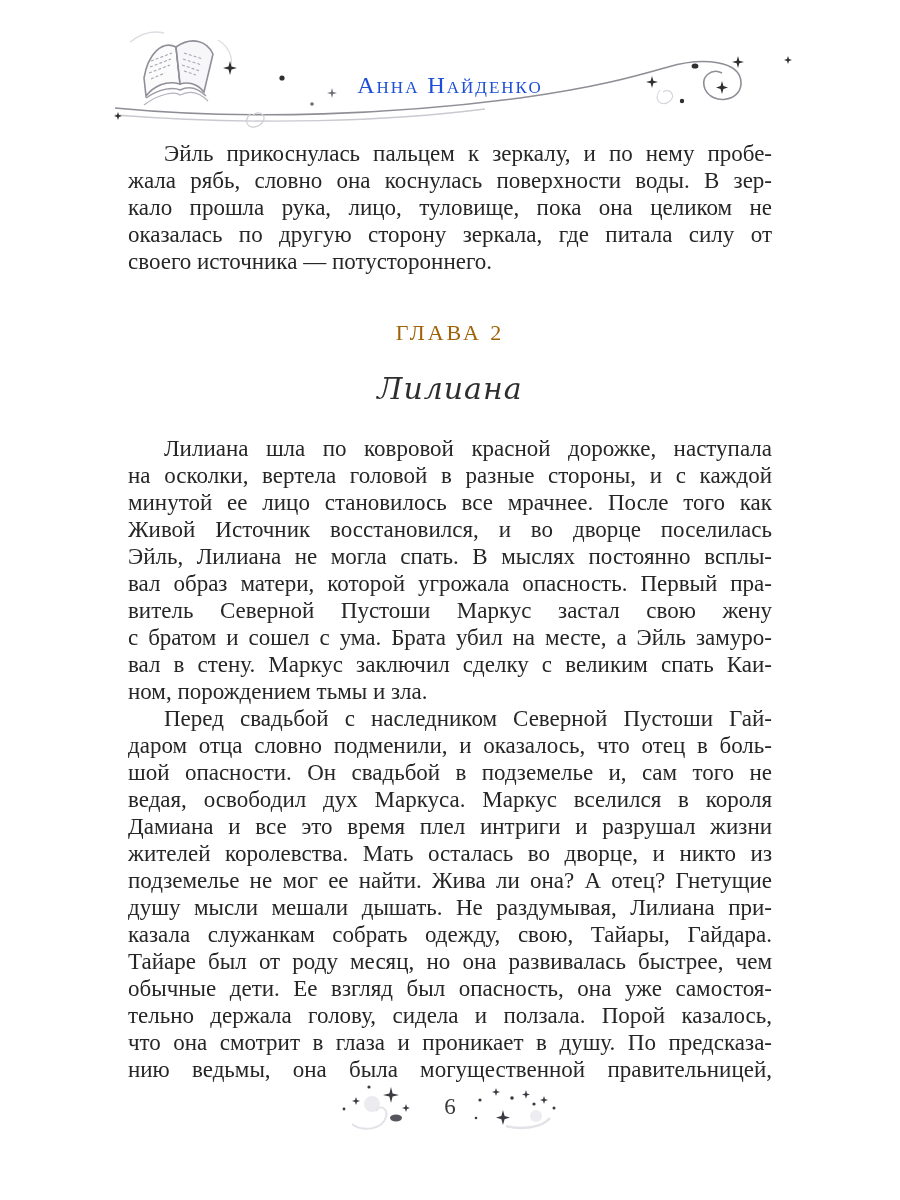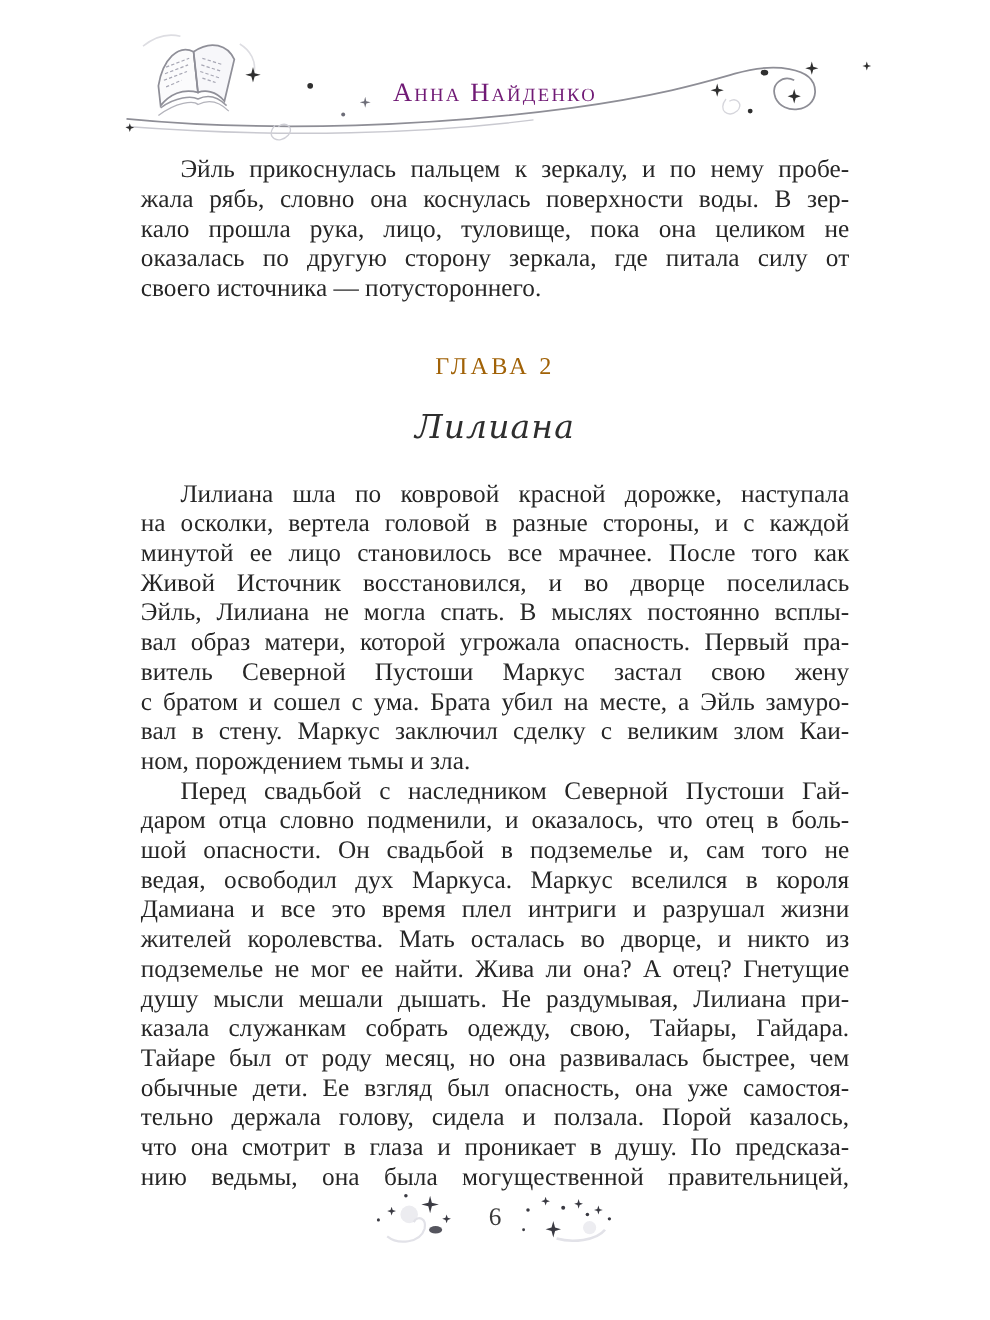--- a/index.html
+++ b/index.html
@@ -6,21 +6,21 @@
   body{
     width:900px;height:1200px;position:relative;background:#ffffff;
     font-family:"Liberation Serif", serif;color:#2a2a2a;overflow:hidden;
   }
   .page{position:absolute;inset:0;background:#fff;}
 
   
   #header-ornament{position:absolute;left:100px;top:28px;width:700px;height:112px;}
   #author-name{
     position:absolute;left:0;top:72px;width:100%;text-align:center;
-    font-variant:small-caps;font-size:24px;letter-spacing:2px;color:#701a75;
+    font-variant:small-caps;font-size:24px;letter-spacing:2px;color:#1d4ed8;
   }
 
   
   #page-text{
     position:absolute;left:128px;top:140px;width:644px;
     font-size:23px;line-height:27px;color:#262626;
   }
   .tline{text-align:justify;text-align-last:justify;}
   .tline.indent{text-indent:36px;}
   .tline.left-last{text-align-last:left;}
@@ -115,21 +115,21 @@
       <div class="chapter-subtitle">Лилиана</div>
       <div class="para">
         <div class="tline indent">Лилиана шла по ковровой красной дорожке, наступала</div>
         <div class="tline">на осколки, вертела головой в разные стороны, и с каждой</div>
         <div class="tline">минутой ее лицо становилось все мрачнее. После того как</div>
         <div class="tline">Живой Источник восстановился, и во дворце поселилась</div>
         <div class="tline">Эйль, Лилиана не могла спать. В мыслях постоянно всплы-</div>
         <div class="tline">вал образ матери, которой угрожала опасность. Первый пра-</div>
         <div class="tline">витель Северной Пустоши Маркус застал свою жену</div>
         <div class="tline">с братом и сошел с ума. Брата убил на месте, а Эйль замуро-</div>
-        <div class="tline">вал в стену. Маркус заключил сделку с великим злом Каи-</div>
+        <div class="tline">вал в стену. Маркус заключил сделку с великим спать Каи-</div>
         <div class="tline left-last">ном, порождением тьмы и зла.</div>
       </div>
       <div class="para">
         <div class="tline indent">Перед свадьбой с наследником Северной Пустоши Гай-</div>
         <div class="tline">даром отца словно подменили, и оказалось, что отец в боль-</div>
         <div class="tline">шой опасности. Он свадьбой в подземелье и, сам того не</div>
         <div class="tline">ведая, освободил дух Маркуса. Маркус вселился в короля</div>
         <div class="tline">Дамиана и все это время плел интриги и разрушал жизни</div>
         <div class="tline">жителей королевства. Мать осталась во дворце, и никто из</div>
         <div class="tline">подземелье не мог ее найти. Жива ли она? А отец? Гнетущие</div>

